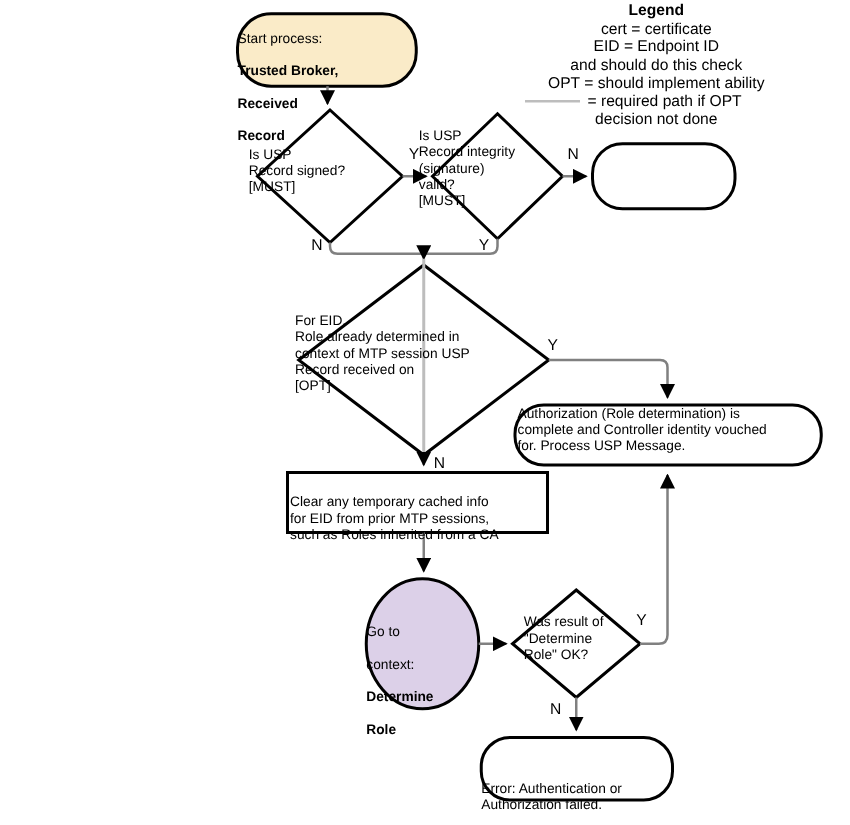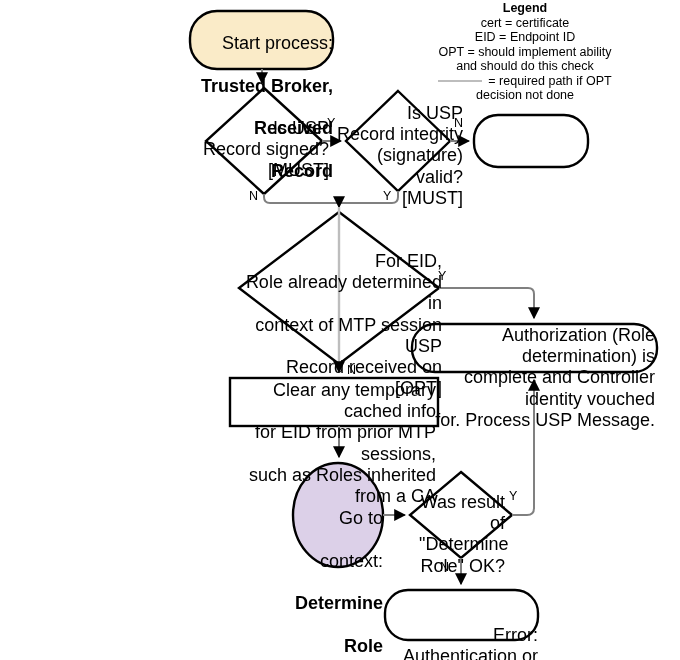--- a/index.html
+++ b/index.html
@@ -1,26 +1,26 @@
 <!DOCTYPE html>
 <html><head>
 <meta charset="utf-8">
 <style>
   html,body{margin:0;padding:0;background:#ffffff;}
   body{width:680px;height:660px;overflow:hidden;
        font-family:"Liberation Sans","DejaVu Sans",sans-serif;color:#000;}
   #canvas{position:relative;width:555px;height:660px;}
   svg{position:absolute;left:0;top:0;width:680px;height:660px;}
-  .node-text{position:absolute;text-align:right;line-height:1.18;
-             font-size:18px;color:#000;pointer-events:none;white-space:pre-line;}
+  .node-text{position:absolute;text-align:left;line-height:1.18;
+             font-size:11px;color:#000;pointer-events:none;white-space:pre-line;}
   .bold{font-weight:bold;}
   .lbl{position:absolute;font-size:12.5px;color:#000;}
   .legend{position:absolute;text-align:center;font-size:12.5px;line-height:1.16;}
   .legend .ttl{font-weight:bold;}
-  .legend-line-row{display:flex;align-items:center;justify-content:center;gap:6px;}
+  .legend-line-row{display:flex;align-items:center;gap:6px;}
   .legend-swatch{display:inline-block;width:44px;height:2px;background:#bdbdbd;}
 </style>
 </head>
 <body>
 
 <div id="canvas">
 
   <svg viewBox="0 0 680 660">
     <defs>
       <marker id="arrowBlack" viewBox="0 0 10 10" refX="9" refY="5" markerWidth="6" markerHeight="6" orient="auto-start-reverse">
@@ -75,22 +75,22 @@
 
     <path d="M512,515 L527,515 Q534,515 534,508 L534,380" stroke="#808080" stroke-width="2" fill="none" marker-end="url(#arrowBlack)"></path>
 
     <path d="M461,558 L461,584" stroke="#808080" stroke-width="2" fill="none" marker-end="url(#arrowBlack)"></path>
   </svg>
 
   <div class="legend" style="left:420px;top:1px;width:210px;">
     <div class="ttl">Legend</div>
     <div>cert = certificate</div>
     <div>EID = Endpoint ID</div>
+    <div>and should do this check</div>
     <div>OPT = should implement ability</div>
-    <div>and should do this check</div>
     <div class="legend-line-row">
       <span class="legend-swatch"></span>
       <span>= required path if OPT</span>
     </div>
     <div>decision not done</div>
   </div>
 
   <div class="node-text" style="left:190px;top:12px;width:143px;">
     <div>Start process:</div>
     <div class="bold">Trusted Broker,</div>
@@ -112,21 +112,21 @@
   <div class="node-text" style="left:236px;top:251px;width:206px;">For EID,
 Role already determined in
 context of MTP session USP
 Record received on
 [OPT]</div>
 
   <div class="node-text" style="left:414px;top:325px;width:241px;">Authorization (Role determination) is
 complete and Controller identity vouched
 for. Process USP Message.</div>
 
-  <div class="node-text" style="left:232px;top:380px;width:204px;border-radius:18px;">Clear any  temporary cached info
+  <div class="node-text" style="left:232px;top:396px;width:204px;border-radius:18px;">Clear any  temporary cached info
 for EID from prior MTP sessions,
 such as Roles inherited from a CA</div>
 
   <div class="node-text" style="left:293px;top:487px;width:90px;">
     <div>Go to</div>
     <div>context:</div>
     <div class="bold">Determine</div>
     <div class="bold">Role</div>
   </div>
 

